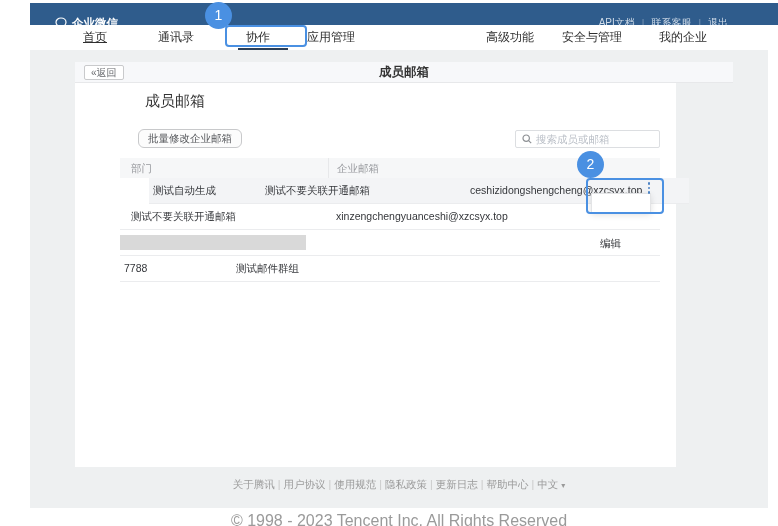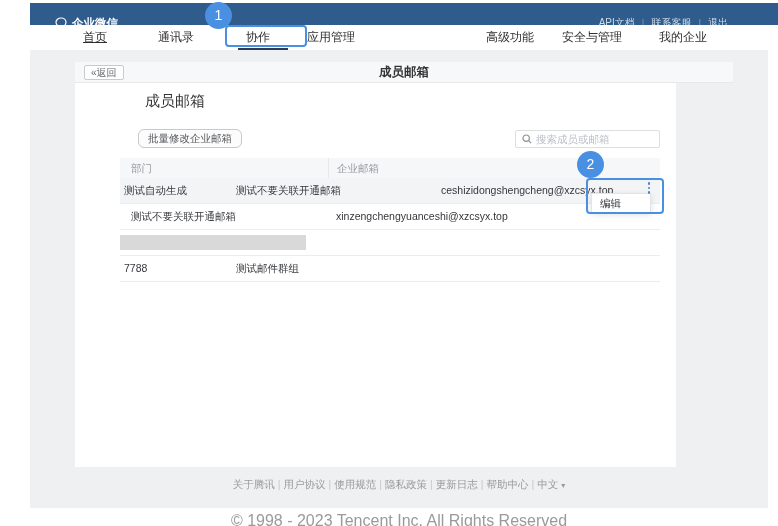--- a/index.html
+++ b/index.html
@@ -48,35 +48,35 @@
     font-family:"Liberation Sans","DejaVu Sans",sans-serif;}
   .search-input::placeholder{color:#b9bec6;}
 
   
   .mail-table{position:absolute;left:45px;top:96px;width:540px;}
   .trow{display:flex;width:540px;}
   .thead{height:20px;background:#f6f7f8;}
   .thead .tcell{font-size:10.5px;color:#989a9e;line-height:20px;}
   .thead .tcell + .tcell{border-left:1px solid #e7e8ea;}
   .tbody-row{height:26px;border-bottom:1px solid #ebecee;position:relative;background:#fff;}
-  .tbody-row.highlight{background:#f3f4f6;}
+  .tbody-row.highlight{background:#f3f4f6;margin-left:29px;}
   .tbody-row .tcell{font-size:10.5px;color:#35373b;line-height:25px;}
   .tcell{overflow:hidden;white-space:nowrap;padding-left:4px;}
   .col-name{width:105px;}
   .col-dept{width:208px;padding-left:11px;}
   .col-email{width:227px;padding-left:8px;}
   .redact-block{position:absolute;left:0;top:5px;width:186px;height:15px;background:#d9d9d9;}
 
   
   .kebab{position:absolute;left:644px;top:181px;width:10px;height:14px;display:flex;flex-direction:column;
     align-items:center;justify-content:center;gap:2px;cursor:pointer;z-index:6;}
   .kebab i{width:2.5px;height:2.5px;border-radius:50%;background:#4d83c4;display:block;}
   .dropdown{position:absolute;left:591px;top:193px;width:60px;height:20px;background:#fff;
     border:1px solid #e3e4e6;box-shadow:0 2px 6px rgba(0,0,0,.12);z-index:5;}
-  .dropdown-item{font-size:10.5px;color:#35373b;line-height:19px;padding-left:8px;cursor:pointer;}
+  .dropdown-item{font-size:10.5px;color:#35373b;line-height:19px;padding-left:8px;cursor:pointer;margin-top:40px;}
 
   
   .anno-rect{position:absolute;border:2px solid var(--anno-blue);border-radius:4px;z-index:8;pointer-events:none;}
   .anno-rect-1{left:225px;top:25px;width:82px;height:22px;}
   .anno-rect-2{left:586px;top:178px;width:78px;height:36px;}
   .anno-badge{position:absolute;width:27px;height:27px;border-radius:50%;background:var(--anno-blue);
     color:#fff;font-size:14px;line-height:27px;text-align:center;z-index:9;}
   .badge-1{left:205px;top:2px;}
   .badge-2{left:577px;top:151px;}
 

